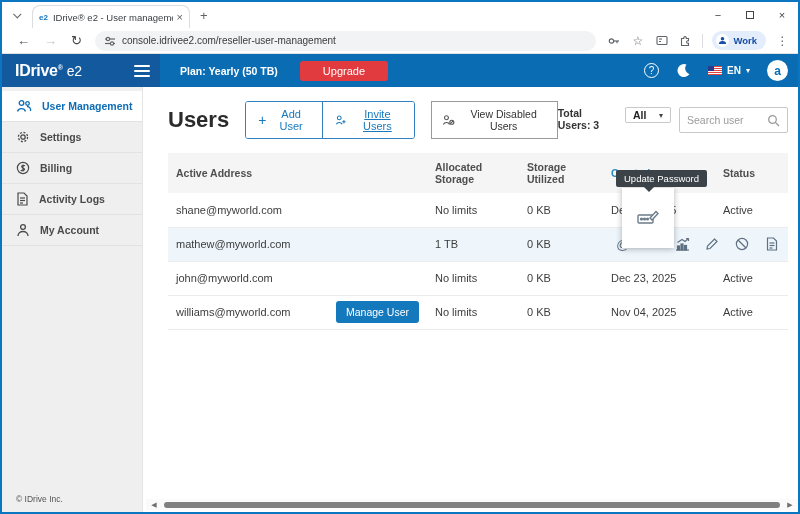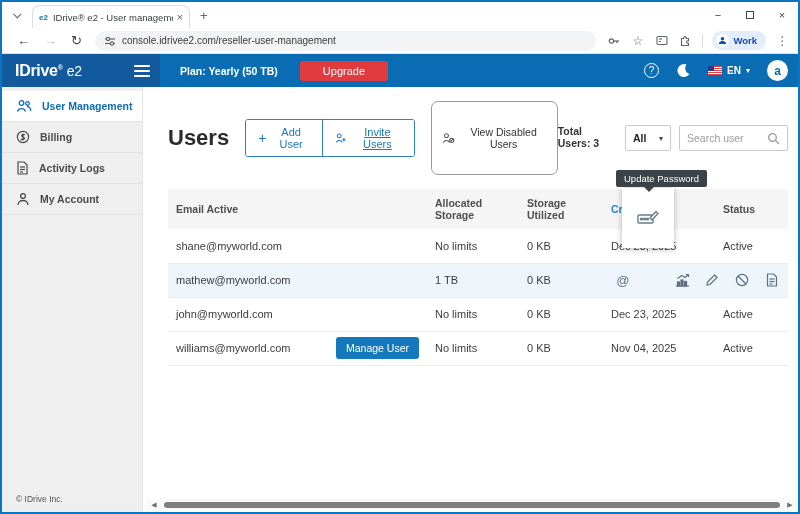--- a/index.html
+++ b/index.html
@@ -60,24 +60,24 @@
   .nav-item.active .nav-label { color:#0d6db6; }
   .nav-item.active svg { stroke:#0d6db6; }
   .side-footer { position:absolute; left:14px; bottom:10px; font-size:8.5px; color:#555; }
 
   .main { flex:1; background:#fff; position:relative; padding:14px 10px 0 25px; }
   .main-head { display:flex; align-items:center; }
   .page-title { font-size:22px; font-weight:bold; color:#2b2b2b; }
   .btn-group { display:flex; border:1px solid #2f7fc1; border-radius:3px; margin-left:16px; overflow:hidden; }
   .btn-blue { background:#fff; color:#1879bf; font-size:11px; padding:6px 12px; display:flex; align-items:center; gap:6px; border:none; }
   .btn-blue + .btn-blue { border-left:1px solid #2f7fc1;text-decoration:underline; }
-  .btn-outline { background:#fff; border:1px solid #9a9a9a; border-radius:7px; color:#333; font-size:10.5px; padding:24px 10px; display:flex; align-items:center; gap:6px; margin-left:16px; }
+  .btn-outline { background:#fff; border:1px solid #9a9a9a; border-radius:0; color:#333; font-size:10.5px; padding:6px 10px; display:flex; align-items:center; gap:6px; margin-left:16px; }
   .head-right { margin-left:auto; display:flex; align-items:flex-start; }
   .total-label { font-size:10.5px; color:#333; font-weight:bold; }
-  .filter-box { width:52px; height:26px; border:1px solid #c9c9c9; border-radius:2px; margin-left:10px; display:flex; align-items:center; justify-content:space-between; padding:0 7px; font-size:10.5px; color:#222; font-weight:bold; }
+  .filter-box { width:52px; height:16px; border:1px solid #c9c9c9; border-radius:2px; margin-left:10px; display:flex; align-items:center; justify-content:space-between; padding:0 7px; font-size:10.5px; color:#222; font-weight:bold; }
   .filter-box .caret { color:#444; }
   .search-box { width:118px; height:26px; border:1px solid #c9c9c9; border-radius:2px; margin-left:8px; display:flex; align-items:center; padding:0 7px; }
   .search-box input { border:none; outline:none; flex:1; font-size:10.5px; color:#444; width:80px; font-family:inherit; }
   .search-box input::placeholder { color:#9a9a9a; }
 
   
   table.users { border-collapse:collapse; margin-top:14px; width:620px; table-layout:fixed; }
   col.c-email{width:259px;} col.c-alloc{width:92px;} col.c-util{width:84px;} col.c-created{width:112px;} col.c-status{width:73px;}
   thead th { background:#f5f5f5; font-size:10.5px; font-weight:bold; color:#4f4f4f; text-align:left; padding:8px; height:27px; }
   th.sorted { color:#2a8ac4; }
@@ -201,20 +201,27 @@
   <div class="body">
     <div class="sidebar">
       <div class="nav-item active">
         <svg width="16" height="14" viewBox="0 0 16 14" fill="none" stroke-width="1.3">
             <circle cx="5.5" cy="4" r="2.3"></circle>
             <path d="M1.5 12.5 a4.2 4 0 0 1 8 0"></path>
             <circle cx="11.5" cy="4.5" r="1.8"></circle>
             <path d="M11 7.5 a3.5 3.5 0 0 1 3.5 4.5"></path>
           </svg>
         <span class="nav-label">User Management</span>
+      </div>
+      <div class="nav-item">
+        <svg width="14" height="14" viewBox="0 0 14 14" fill="none" stroke-width="1.3">
+            <circle cx="7" cy="7" r="2.2"></circle>
+            <circle cx="7" cy="7" r="4.6" stroke-dasharray="2 1.6"></circle>
+          </svg>
+        <span class="nav-label">Settings</span>
       </div>
       <div class="nav-item">
         <svg width="14" height="14" viewBox="0 0 14 14" fill="none" stroke-width="1.2">
             <circle cx="7" cy="7" r="5.6"></circle>
             <path d="M9 4.8 c-2.5-1.2-4.5 0.4-2.5 1.9 s2.5 1.2 1.5 2.5 c-0.8 1-2.5 0.6-3.2-0.2 M7 3.5 v7"></path>
           </svg>
         <span class="nav-label">Billing</span>
       </div>
       <div class="nav-item">
         <svg width="13" height="14" viewBox="0 0 13 14" fill="none" stroke-width="1.2">
@@ -281,21 +288,21 @@
       <table class="users">
         <colgroup>
             <col class="c-email">
             <col class="c-alloc">
             <col class="c-util">
             <col class="c-created">
             <col class="c-status">
           </colgroup>
         <thead>
           <tr>
-            <th>Email Active</th>
+            <th>Active Address</th>
             <th>Allocated Storage</th>
             <th>Storage Utilized</th>
             <th class="sorted"><span>Created on</span> <span class="sort-arrow">↓</span></th>
             <th>Status</th>
           </tr>
         </thead>
         <tbody>
           <tr>
             <td>shane@myworld.com</td>
             <td>No limits</td>

